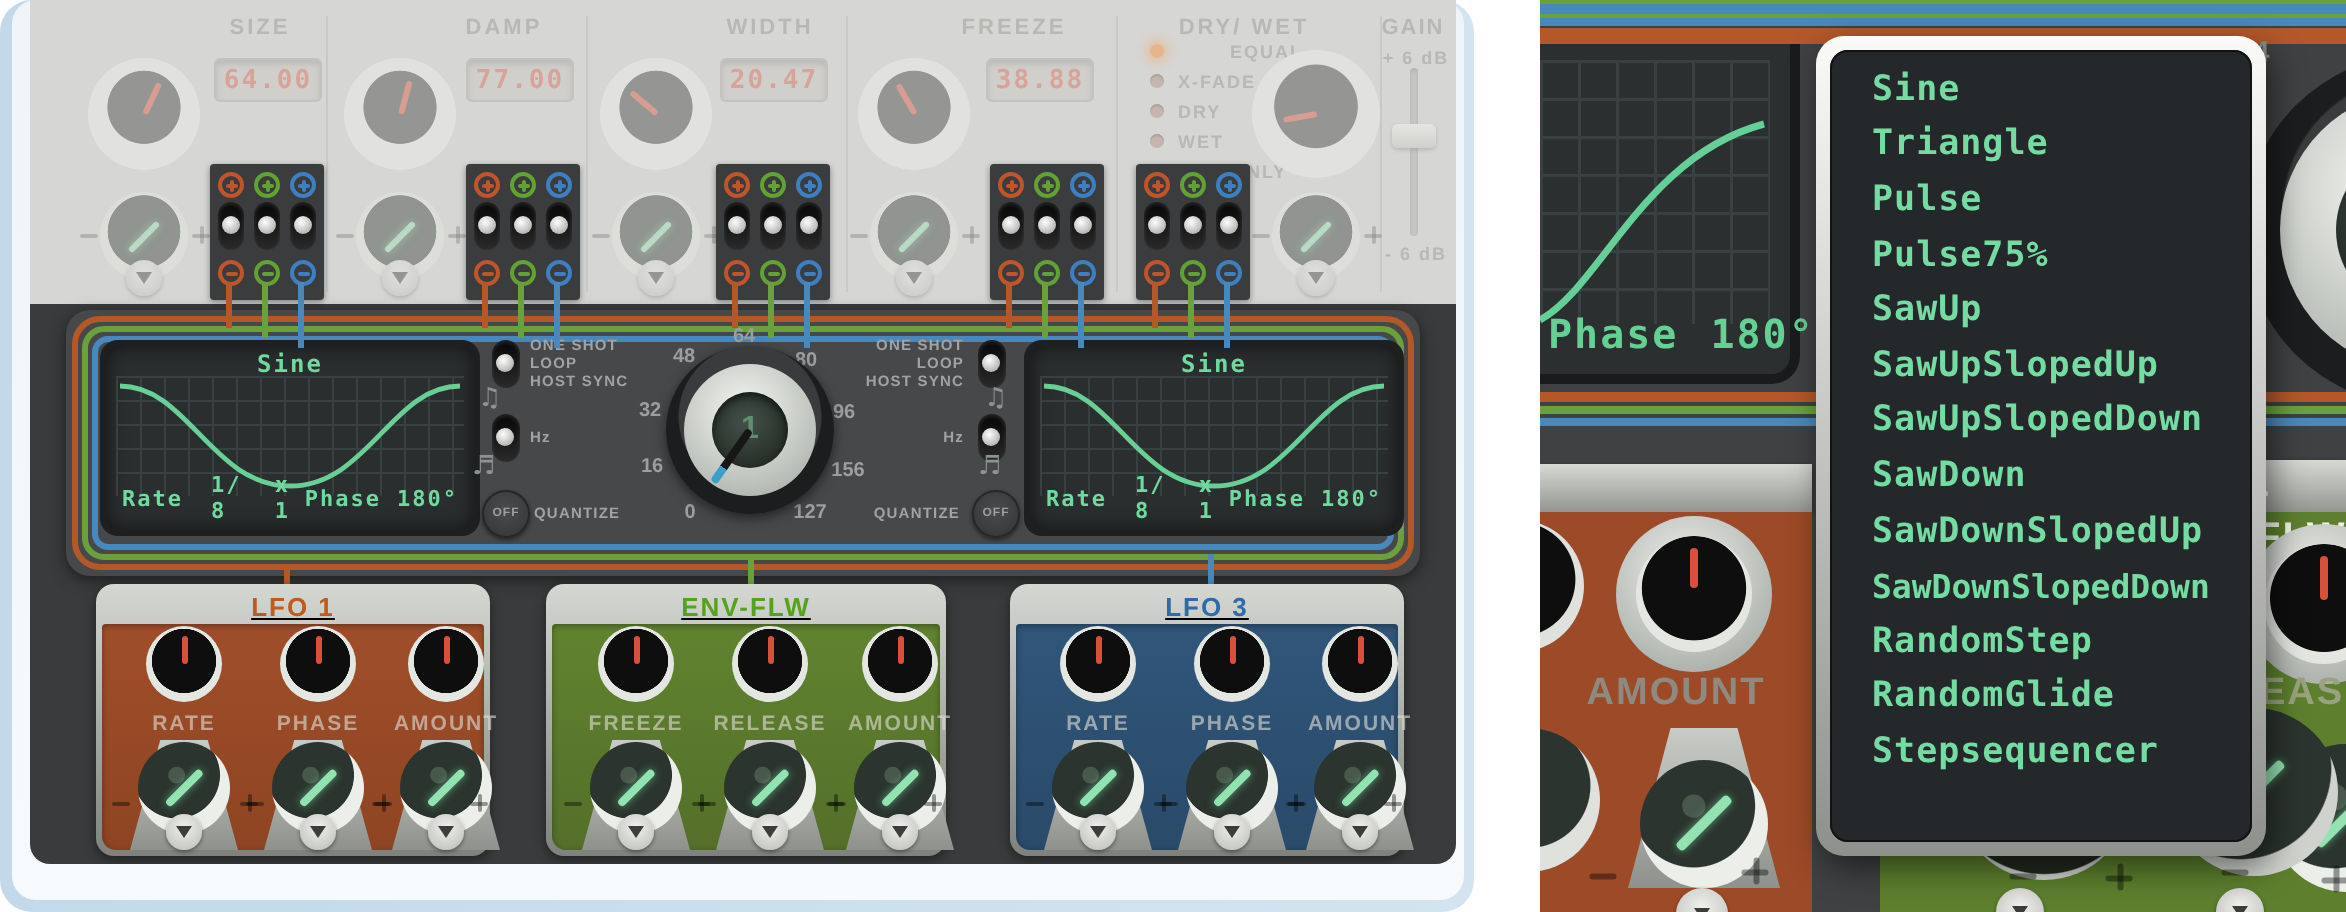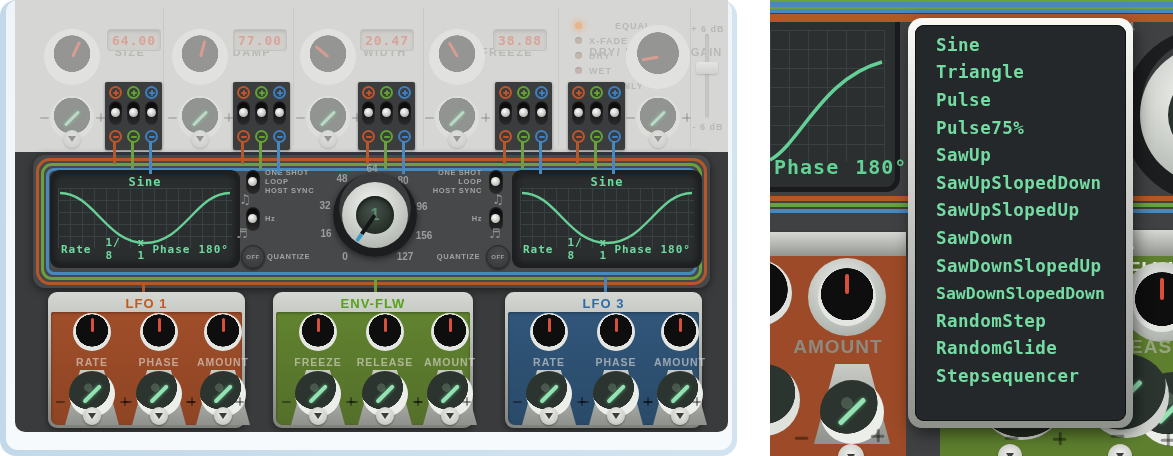--- a/index.html
+++ b/index.html
@@ -6,21 +6,21 @@
   .a{position:absolute;}
   #stage{position:relative;width:1173px;height:456px;background:#fff;overflow:hidden;
          font-family:"Liberation Sans",sans-serif;}
   
   .lwin{left:0;top:0;width:737px;height:456px;background:linear-gradient(90deg,#c3d9e9,#d3e4f0);border-radius:16px;}
   .lwin-inner{left:6px;top:0;width:726px;height:450px;background:linear-gradient(180deg,#eef4f8,#f6fafc);border-radius:12px;}
   .content{left:15px;top:0;width:713px;height:432px;background:#3a3b3c;border-radius:0 0 10px 10px;overflow:hidden;}
   .top-sec{left:0;top:0;width:713px;height:152px;background:#d6d6d4;}
   .ghost{left:0;top:0;width:713px;height:152px;opacity:.42;}
   .vdiv{width:1px;height:138px;top:8px;background:#b9b9b6;}
-  .toplbl{font:bold 11px "Liberation Sans",sans-serif;color:#8f8f8b;letter-spacing:1.5px;text-align:center;margin-top:38px;}
+  .toplbl{font:bold 11px "Liberation Sans",sans-serif;color:#8f8f8b;letter-spacing:1.5px;text-align:center;}
   .led{width:52px;height:20px;background:#c9c7c2;border:1px solid #a9a7a2;border-radius:3px;
        box-shadow:inset 0 2px 3px rgba(0,0,0,.25);display:flex;align-items:center;justify-content:center;
        font:bold 13px "DejaVu Sans Mono",monospace;color:#dc5f47;letter-spacing:1px;}
   .gbk{width:56px;height:56px;border-radius:50%;
        background:radial-gradient(circle at 50% 44%,#3e3e3e 0 43%,#f2f2ef 44% 74%,#c9c9c5 75% 100%);}
   .rp{width:3px;height:17px;background:#d9503a;border-radius:2px;left:calc(50% - 1.5px);top:calc(50% - 17px);transform-origin:50% 100%;}
   .gsk{width:44px;height:44px;border-radius:50%;
        background:radial-gradient(circle at 50% 45%,#333b35 0 55%,#e8e8e4 56% 78%,#c6c6c2 79% 100%);}
   .gl{background:#93e2b2;border-radius:2px;box-shadow:0 0 4px rgba(120,230,170,.6);}
   .gskl{width:20px;height:3px;left:calc(50% - 10px);top:calc(50% - 1.5px);transform:rotate(-45deg);}
@@ -59,21 +59,21 @@
         linear-gradient(90deg,#394042 1px,transparent 1px) 0 0/12px 12px;}
   .stxt{font:bold 11px "DejaVu Sans Mono",monospace;color:#6fd9a0;letter-spacing:1px;}
   .mlbl{font:bold 7.5px "Liberation Sans",sans-serif;color:#9fa4a2;letter-spacing:.6px;}
   .note{font:13px "DejaVu Sans",sans-serif;color:#8e9391;}
   .offb{width:22px;height:22px;border-radius:50%;background:radial-gradient(circle at 50% 40%,#4a4c4d,#333435);
         border:1px solid #262728;display:flex;align-items:center;justify-content:center;
         font:bold 6px "Liberation Sans",sans-serif;color:#9aa19d;letter-spacing:.5px;box-shadow:0 1px 2px rgba(0,0,0,.5);}
   .scale{font:bold 10px "Liberation Sans",sans-serif;color:#9b9f9e;width:26px;text-align:center;}
   
   .panel{border-radius:9px;background:linear-gradient(180deg,#d4d7d2,#7e817c);padding:3px;box-sizing:border-box;
-         box-shadow:0 2px 6px rgba(0,0,0,.45);z-index:2;}
+         box-shadow:0 2px 6px rgba(0,0,0,.45);z-index:2;text-decoration:underline;}
   .phead{height:17px;display:flex;align-items:center;justify-content:center;
          font:bold 13px "Liberation Sans",sans-serif;letter-spacing:1px;}
   .pbody{position:relative;height:113px;border-radius:2px 2px 7px 7px;box-shadow:inset 0 1px 3px rgba(0,0,0,.35);}
   .kb{width:38px;height:38px;border-radius:50%;
       background:radial-gradient(circle at 50% 46%,#0e0e0e 0 57%,#e4e6e2 58% 78%,#b4b7b2 79% 100%);}
   .kb .rp{height:14px;top:calc(50% - 14px);}
   .plbl{font:bold 10.5px "Liberation Sans",sans-serif;color:rgba(222,220,213,.62);letter-spacing:1px;text-align:center;width:64px;}
   .mnt{clip-path:polygon(28% 0,72% 0,100% 100%,0 100%);background:linear-gradient(180deg,#c8cbc6,#8e918c);}
   .kg{width:46px;height:46px;border-radius:50%;
       background:radial-gradient(circle at 42% 36%,#49584c 0 10%,#2b342e 11% 54%,#eceeea 55% 76%,#b9bcb7 77% 100%);}
@@ -759,22 +759,22 @@
         </div>
     </div>
 
     <div class="a dd">
       <div class="ddi">
         <div class="dd-item">Sine</div>
         <div class="dd-item">Triangle</div>
         <div class="dd-item">Pulse</div>
         <div class="dd-item">Pulse75%</div>
         <div class="dd-item">SawUp</div>
+        <div class="dd-item">SawUpSlopedUp</div>
         <div class="dd-item">SawUpSlopedDown</div>
-        <div class="dd-item">SawUpSlopedUp</div>
         <div class="dd-item">SawDown</div>
         <div class="dd-item">SawDownSlopedUp</div>
         <div class="dd-item" style="letter-spacing:0;font-size:16.5px">SawDownSlopedDown</div>
         <div class="dd-item">RandomStep</div>
         <div class="dd-item">RandomGlide</div>
         <div class="dd-item">Stepsequencer</div>
       </div>
     </div>
   </section>
 

